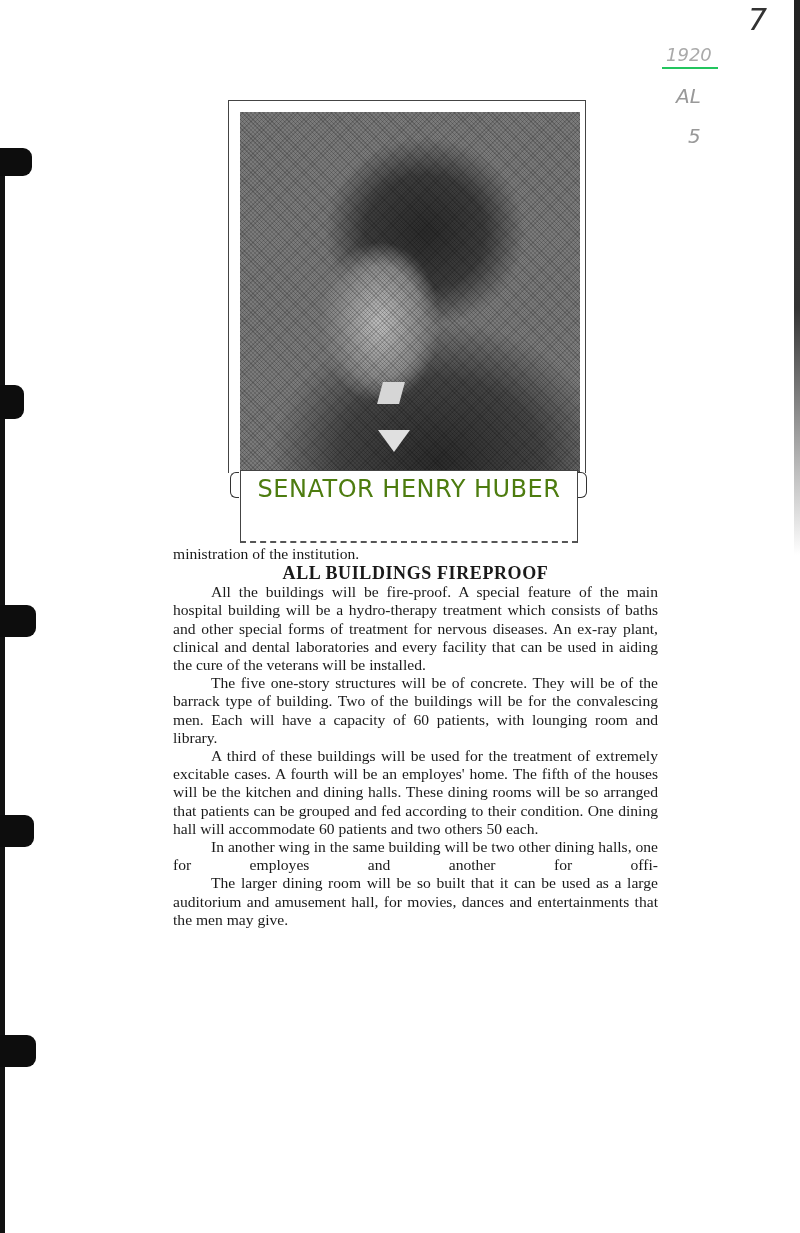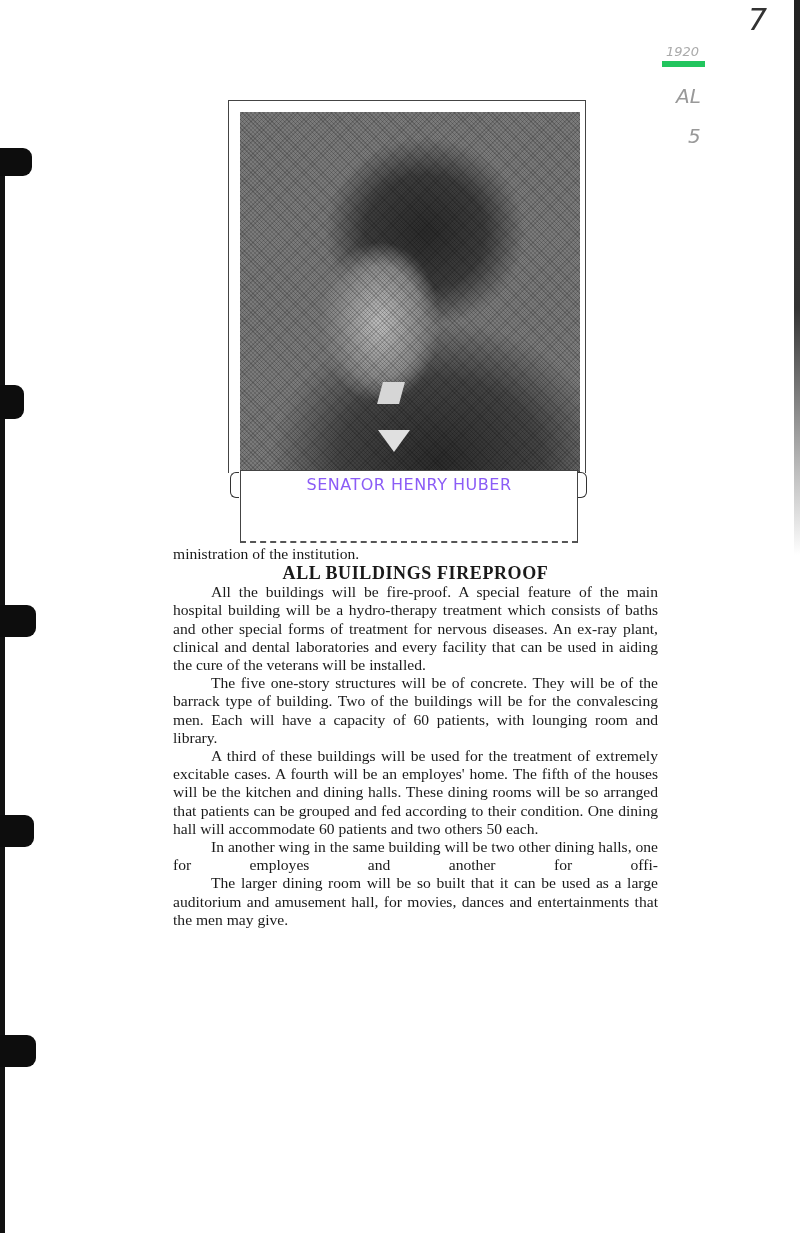--- a/index.html
+++ b/index.html
@@ -11,21 +11,21 @@
   .binding .rail { position:absolute; left:0; top:0; width:5px; height:1233px; background:#111; }
   .tab { position:absolute; left:0; background:#0d0d0d; border-radius:0 9px 9px 0; }
 
   
   .right-edge { position:absolute; right:0; top:0; width:6px; height:1233px;
                 background:linear-gradient(to bottom,#222 0%,#333 25%,#bbb 38%,#fff 45%,#fff 100%); }
 
   
   .hand { position:absolute; font-family:"DejaVu Sans", sans-serif; color:#555; font-style:italic; }
   .page-num { left:748px; top:2px; font-size:30px; color:#333; }
-  .mark-year { left:662px; top:44px; font-size:13px; color:#aaa; border-bottom:6px solid #22c55e; padding:0 6px 2px 4px; }
+  .mark-year { left:662px; top:44px; font-size:18px; color:#aaa; border-bottom:2px solid #22c55e; padding:0 6px 2px 4px; }
   .mark-code { left:676px; top:84px; font-size:20px; color:#999; }
   .mark-five { left:688px; top:124px; font-size:20px; color:#999; }
 
   
   .photo-frame { position:absolute; left:228px; top:100px; width:360px; height:446px; }
   .frame-outline { position:absolute; left:0; top:0; width:356px; height:372px; border:1px solid #444; border-bottom:none; }
   .photo { position:absolute; left:12px; top:12px; width:340px; height:360px; background:
       repeating-linear-gradient(45deg, rgba(0,0,0,0.18) 0 1px, transparent 1px 3px),
       repeating-linear-gradient(-45deg, rgba(0,0,0,0.15) 0 1px, transparent 1px 3px),
       radial-gradient(ellipse 60px 80px at 140px 210px, #bdbdbd 0%, #8a8a8a 70%, transparent 100%),
@@ -35,21 +35,21 @@
   .photo .collar { position:absolute; left:138px; top:318px; width:0; height:0;
       border-left:16px solid transparent; border-right:16px solid transparent; border-top:22px solid #e0e0e0; }
   .photo .collar2 { position:absolute; left:140px; top:270px; width:22px; height:22px; background:#d6d6d6; transform:skew(-15deg); }
 
   .caption-box { position:absolute; left:12px; top:370px; width:336px; height:70px; border:1px solid #444; background:#fff;
       border-bottom:2px dashed #555; }
   .cap-bracket-l, .cap-bracket-r { position:absolute; top:372px; width:8px; height:24px; border:1.5px solid #333; }
   .cap-bracket-l { left:2px; border-right:none; border-radius:6px 0 0 6px; }
   .cap-bracket-r { left:350px; border-left:none; border-radius:0 6px 6px 0; }
   .cap-name { position:absolute; left:0; top:4px; width:336px; text-align:center;
-      font-family:"DejaVu Sans", sans-serif; font-size:16px; letter-spacing:0.5px; color:#8b5cf6; }
+      font-family:"DejaVu Sans", sans-serif; font-size:24px; letter-spacing:0.5px; color:#4d7c0f; }
   .cap-sub1, .cap-sub2 { position:absolute; left:0; width:336px; text-align:center;
       font-family:"DejaVu Sans", sans-serif; font-size:15px; letter-spacing:5px; color:#111; }
   .cap-sub1 { top:34px; }
   .cap-sub2 { top:50px; }
 
   
   .article { position:absolute; left:173px; top:545px; width:485px; font-size:15.6px; line-height:18.2px; }
   .article p { margin:0; text-align:justify; text-indent:38px; }
   .article p.cont { text-indent:0; }
   .article h2 { margin:0; font-size:18px; font-weight:bold; text-align:center; letter-spacing:0.6px;

